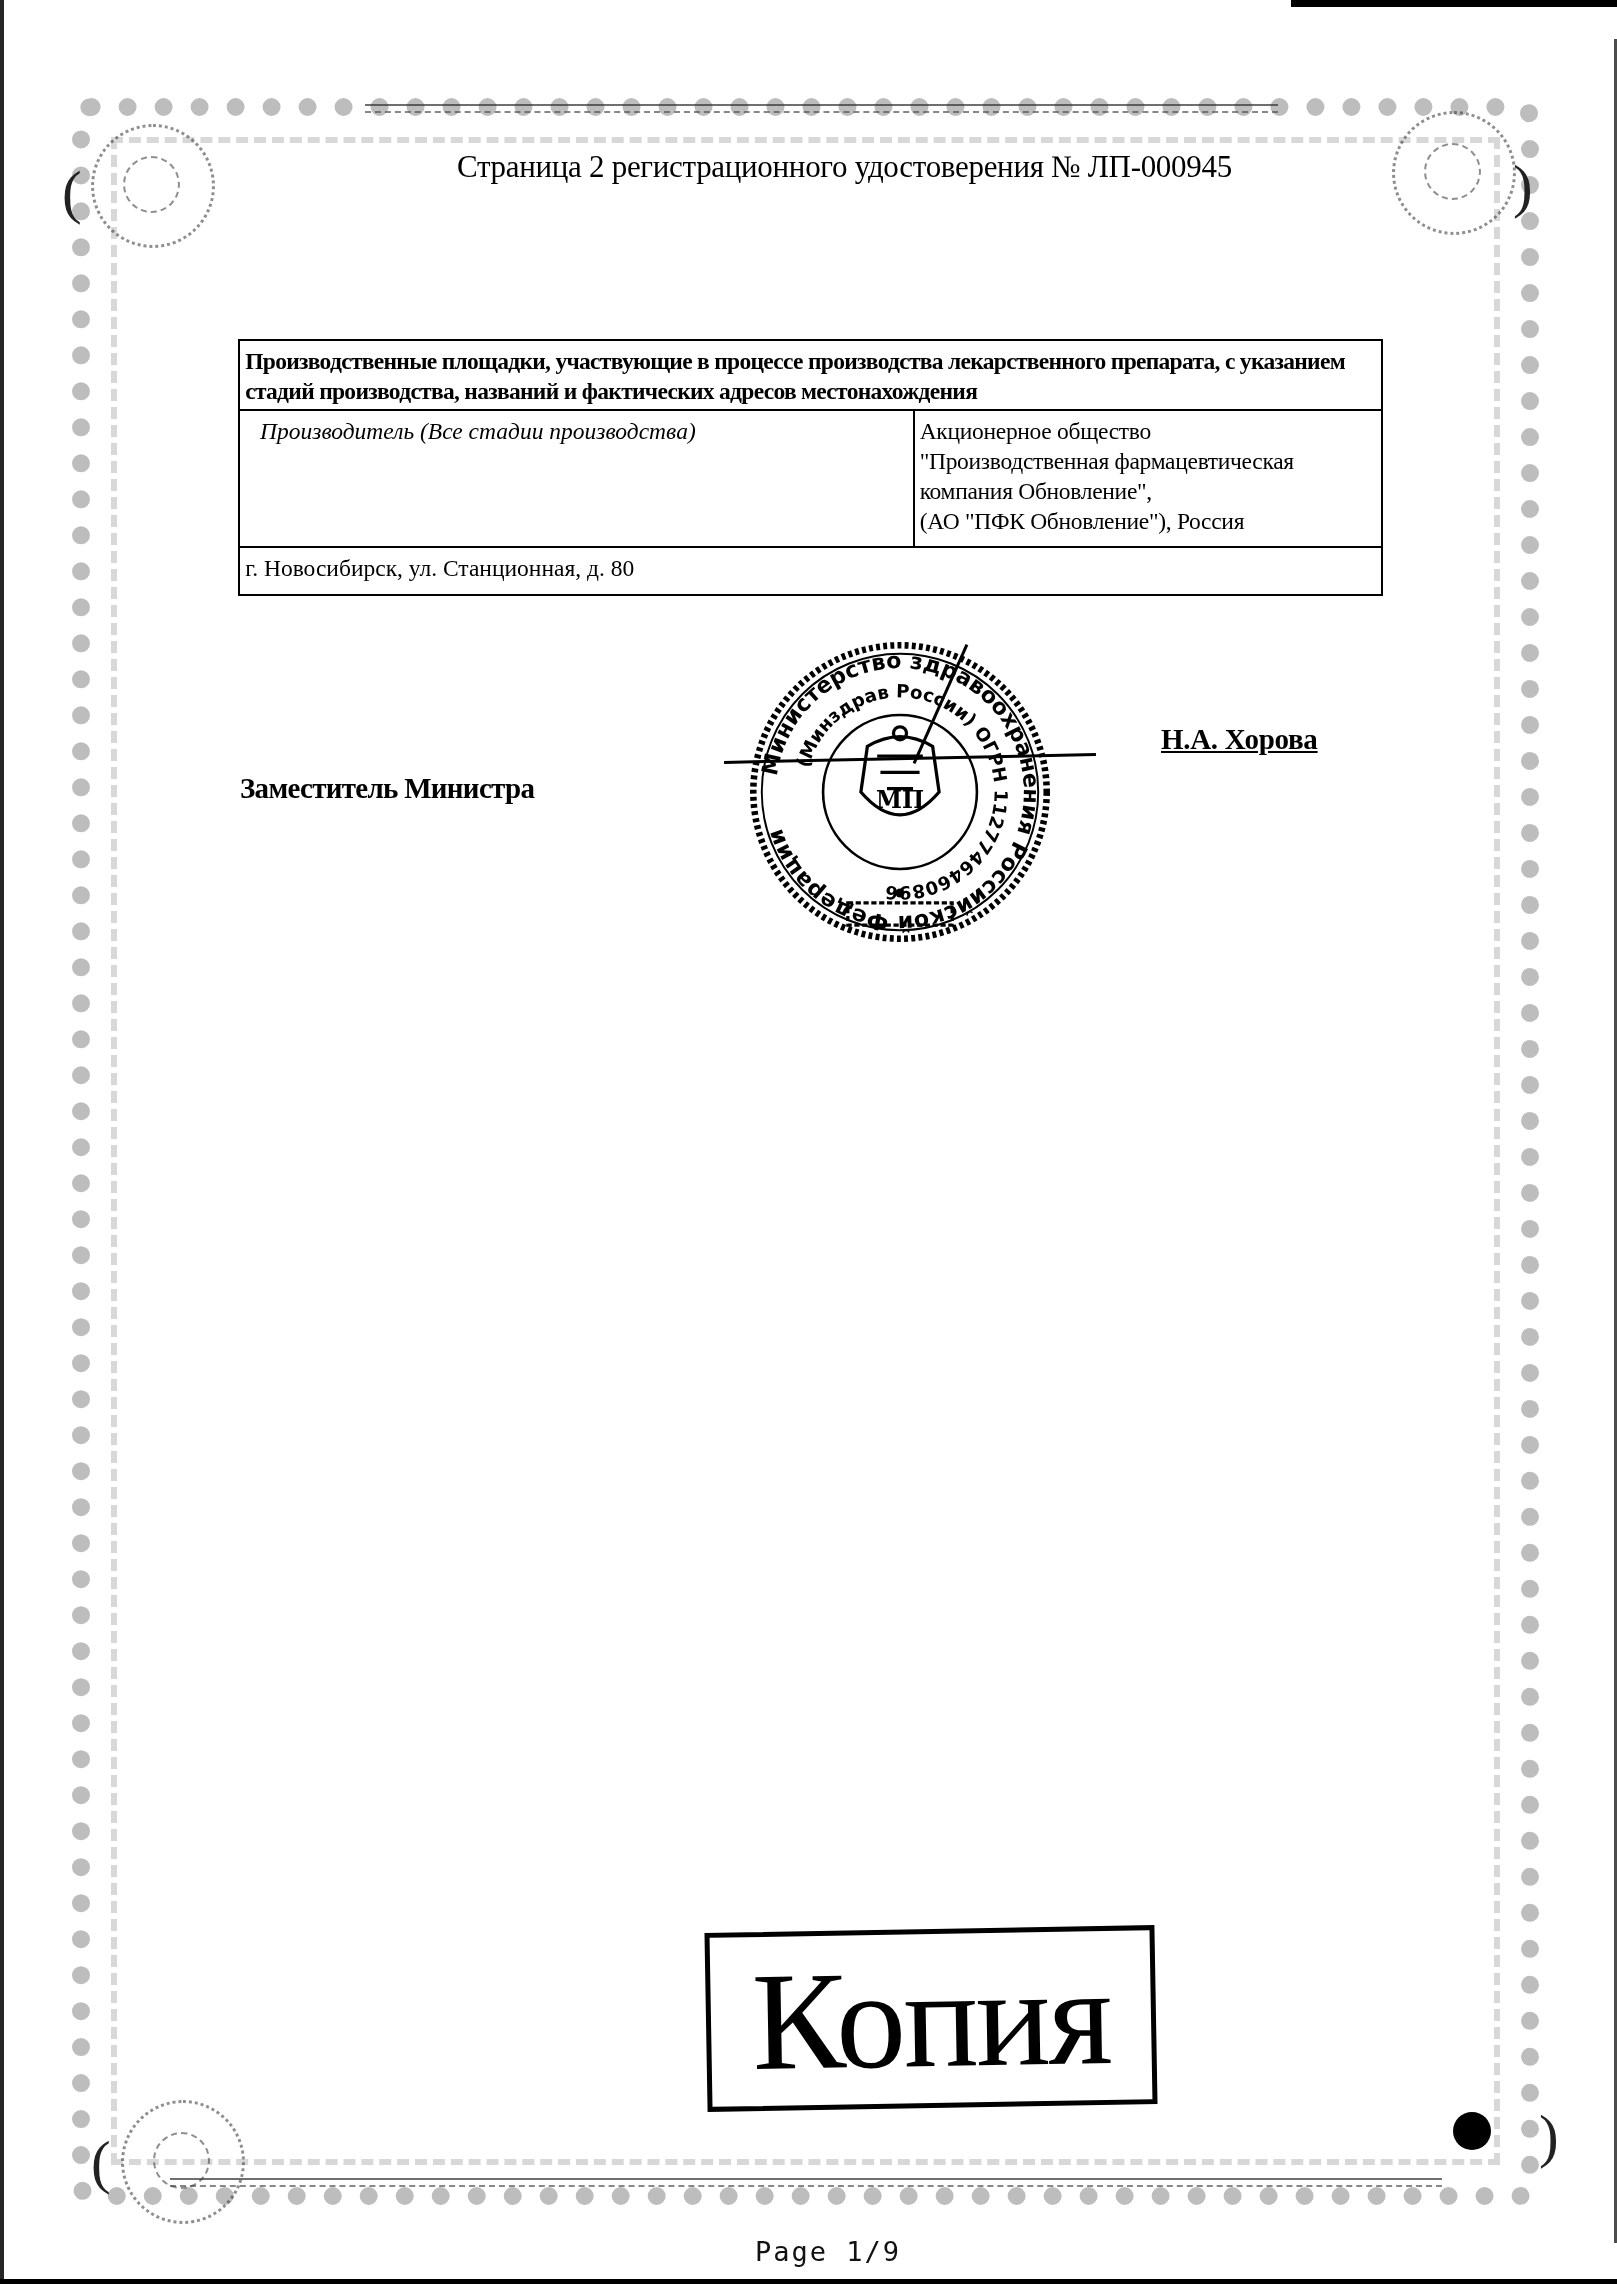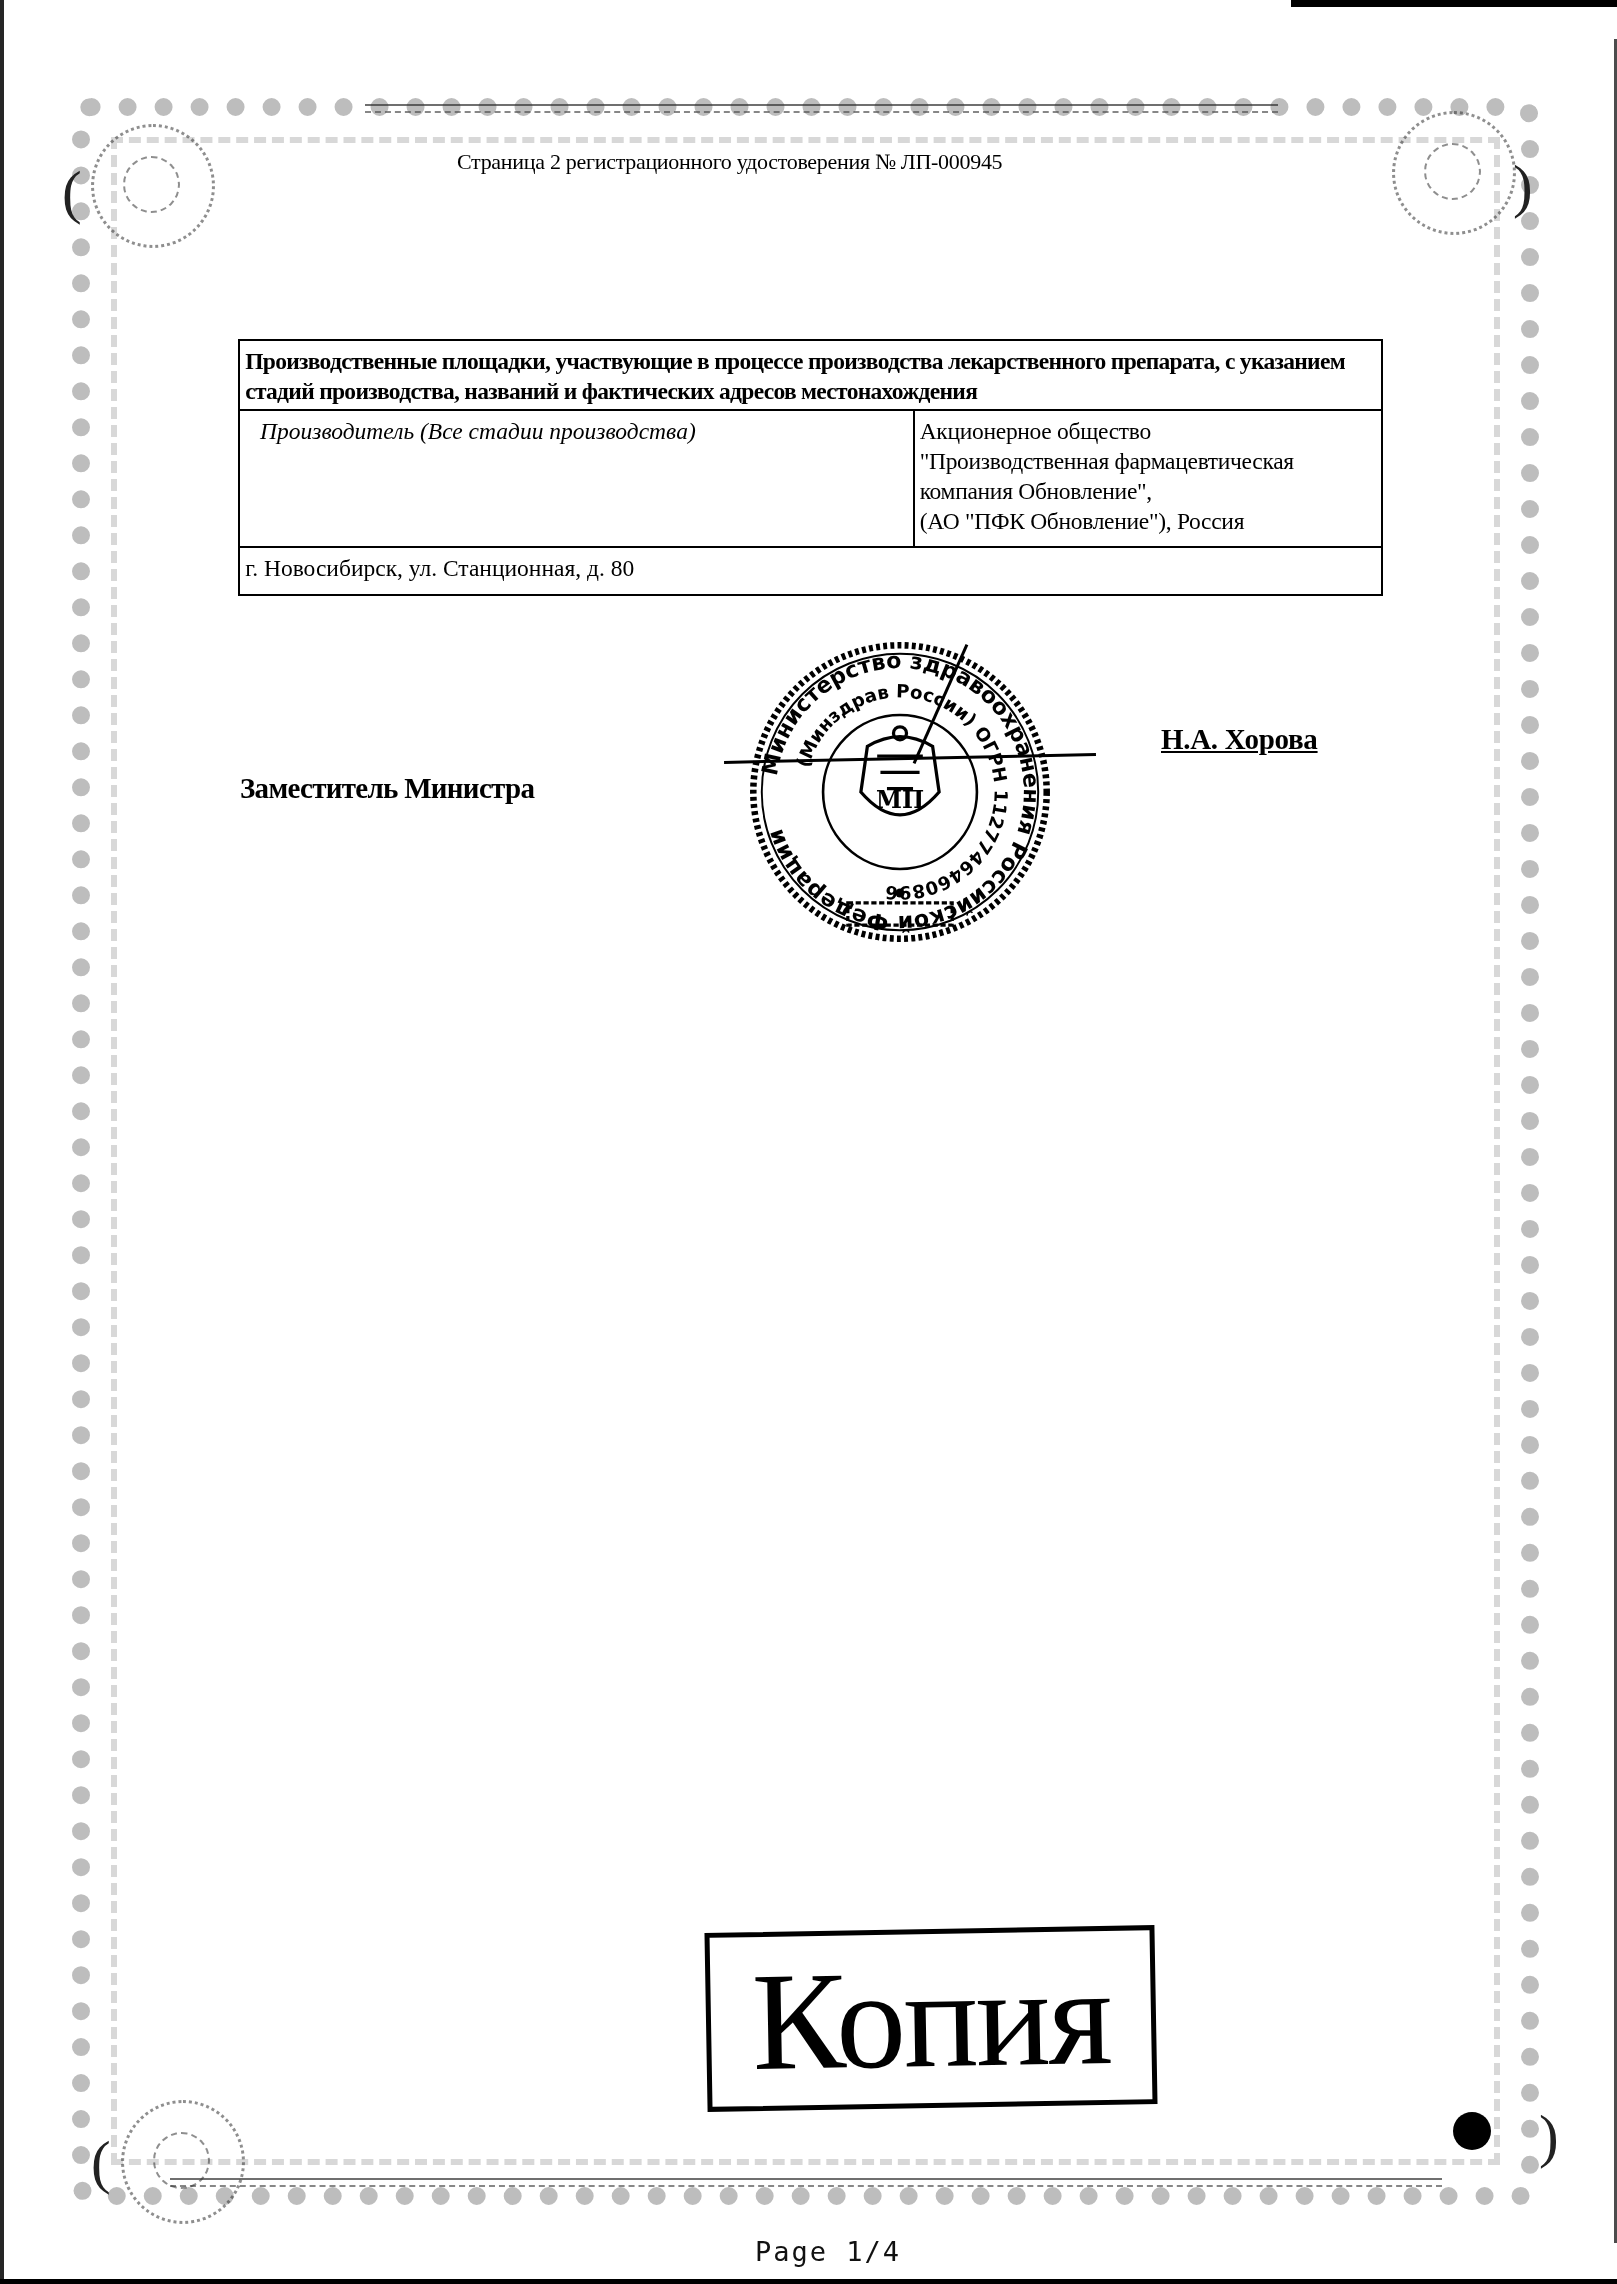--- a/index.html
+++ b/index.html
@@ -22,21 +22,21 @@
                    border-top:2.6px solid #333; border-bottom:2px dashed #555; opacity:.7; }
   .frame-bottomline { left:170px; top:2178px; width:1272px; height:5.2px;
                       border-top:2.6px solid #333; border-bottom:2px dashed #555; opacity:.7; }
   .rosette { width:124px; height:124px; border-radius:50%;
              border:3.9px dotted #333; opacity:.55; box-sizing:border-box; }
   .rosette::after { content:""; position:absolute; left:29px; top:29px; width:57px; height:57px;
                     border-radius:50%; border:2.6px dashed #333; box-sizing:border-box; }
   .bracket { font-size:59px; line-height:1; color:#222; }
   .black-dot { left:1453px; top:2112px; width:38px; height:38px; border-radius:50%; background:#000; }
 
-  .header-title { left:457px; top:149px; font-size:22px; letter-spacing:-0.3px; white-space:nowrap; }
+  .header-title { left:457px; top:149px; font-size:31px; letter-spacing:-0.3px; white-space:nowrap; }
 
   
   .tbl { left:238px; top:339px; width:1145px; border-collapse:collapse;
          font-size:23.5px; line-height:30px; }
   .tbl td { border:2px solid #000; vertical-align:top; padding:5.2px 6.5px 2.6px 5.2px;margin-top:40px; }
   .tbl .head { font-weight:bold; letter-spacing:-0.7px; }
   .tbl .role { font-style:italic; width:646px; height:127px;padding-left:20px; }
   .tbl .company { letter-spacing:-0.3px; }
   .tbl .addr { height:39px; }
 
@@ -126,14 +126,14 @@
   </g>
   <text x="250" y="255" text-anchor="middle" font-family="DejaVu Serif, serif" font-size="36" font-weight="bold">МП</text>
   <circle cx="250" cy="385" r="7" fill="#000"></circle>
   <rect x="170" y="400" width="160" height="34" fill="none" stroke="#000" stroke-width="5" stroke-dasharray="8 4"></rect>
 </svg>
 
 <div class="abs stamp">
   <span class="stamp-text">Копия</span>
 </div>
 
-<div class="abs page-label">Page 1/4</div>
+<div class="abs page-label">Page 1/9</div>
 
 
 </body></html>

